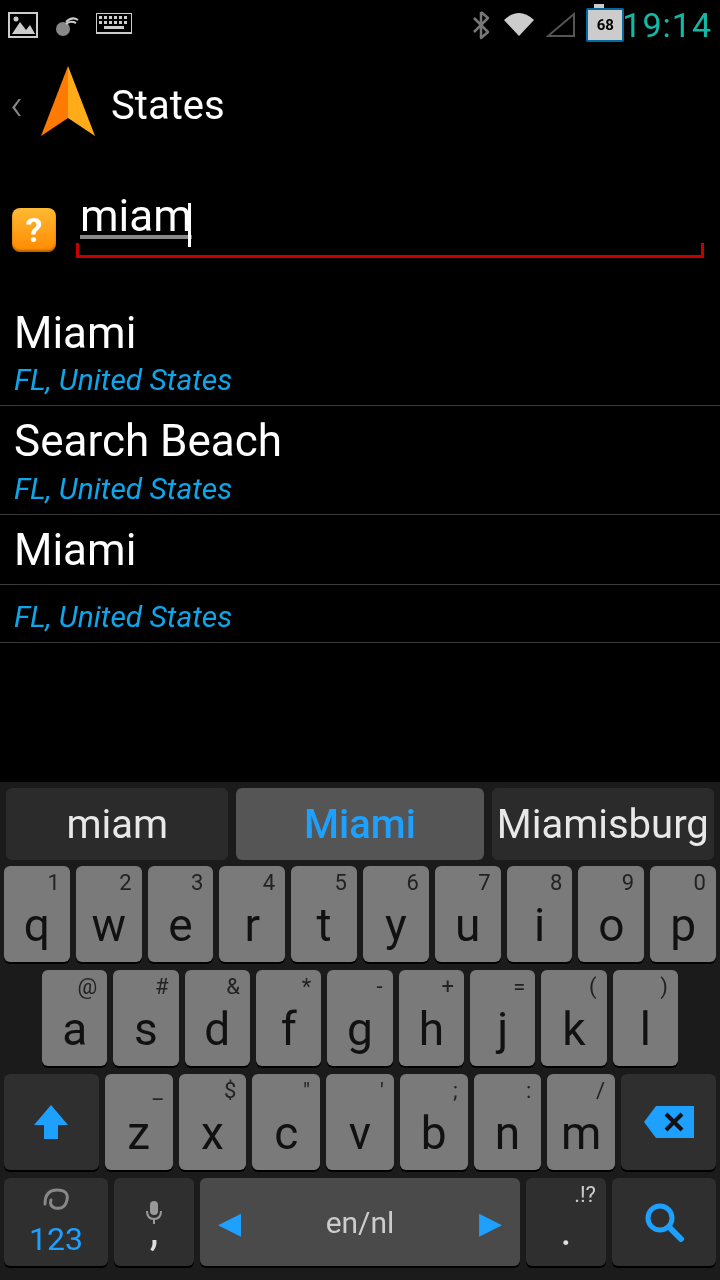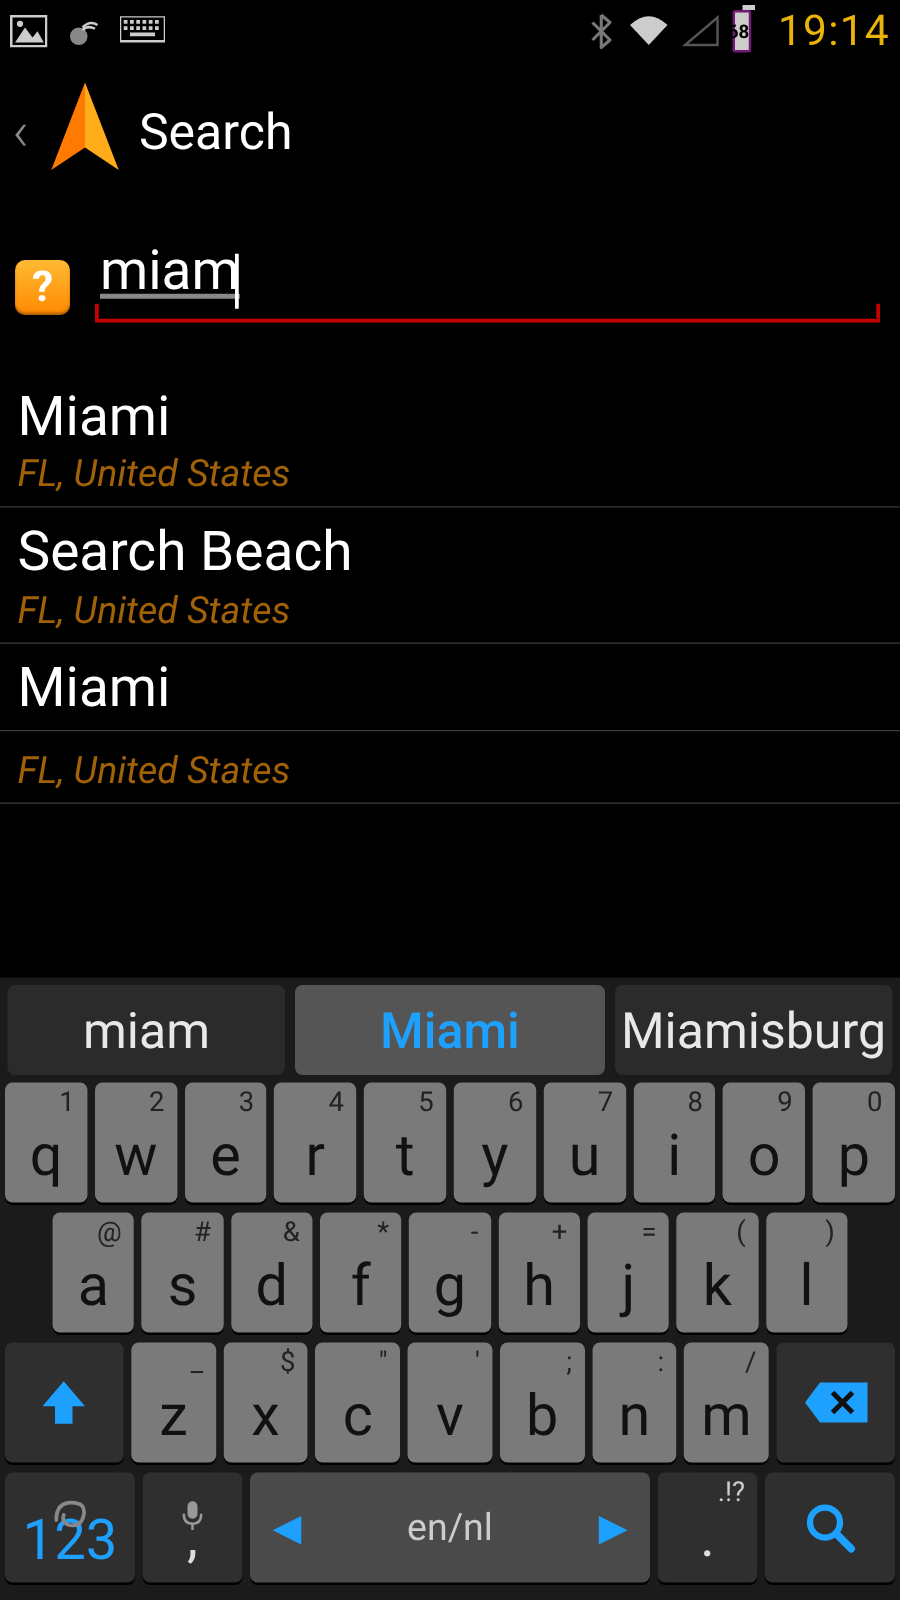--- a/index.html
+++ b/index.html
@@ -17,24 +17,24 @@
     background: #000;
     display: flex;
     align-items: center;
     padding: 0 8px;
     font-size: 30px;
     color: #ccc;
   }
   .status-left { display: flex; align-items: center; gap: 14px; }
   .status-right { margin-left: auto; display: flex; align-items: center; gap: 10px; }
   .status-bar svg { display: block; }
-  .clock { font-size: 34px; color: #eab308; letter-spacing: 1px; }
+  .clock { font-size: 34px; color: #14b8a6; letter-spacing: 1px; }
   .battery-box { position: relative; width: 26px; height: 34px; }
   .battery-box .cap { position: absolute; top: -4px; left: 8px; width: 10px; height: 4px; background:#ccc; }
-  .battery-box .body { width:15px; height:34px; border:2px solid #701a75; background:#ccc; border-radius:2px; display:flex; align-items:center; justify-content:flex-end; }
+  .battery-box .body { width:38px; height:34px; border:2px solid #0369a1; background:#ccc; border-radius:2px; display:flex; align-items:center; justify-content:center; }
   .battery-box .pct { color:#000; font-size:15px; font-weight:bold; }
 
   
   .app-bar {
     height: 110px;
     display: flex;
     align-items: center;
     padding: 0 8px;
     gap: 12px;
   }
@@ -87,21 +87,21 @@
     margin-bottom:4px;
   }
 
   
   .results { padding-top:30px; }
   .result {
     padding: 10px 14px 8px;
     border-bottom:1px solid #3a3a3a;
   }
   .result-title { font-size:44px; color:#fff; font-weight:400; line-height:1.15; }
-  .result-sub { font-size:30px; color:#a16207; font-style:italic; margin-top:4px; }
+  .result-sub { font-size:30px; color:#0ea5e9; font-style:italic; margin-top:4px; }
 
   
   .keyboard {
     position:absolute; left:0; right:0; bottom:0;
     background:#1b1b1b;
     padding-top:6px;
   }
   .suggestions {
     display:flex;
     align-items:stretch;
@@ -138,21 +138,21 @@
   }
   .key .alt {
     position:absolute; top:4px; right:10px;
     font-size:22px; color:#222;
   }
   .key.shift { flex:1.4; background:#2f2f2f; display:flex; align-items:center; justify-content:center; padding:0; }
   .key.back  { flex:1.4; background:#2f2f2f; display:flex; align-items:center; justify-content:center; padding:0; }
   .key.space { flex:4; background:#4a4a4a; color:#ccc; font-size:30px; align-items:center; padding:0; position:relative; }
   .key.space .arrow-l{ position:absolute; left:18px; color:#1ea0ff; font-size:30px; }
   .key.space .arrow-r{ position:absolute; right:18px; color:#1ea0ff; font-size:30px; }
-  .key.sym  { flex:1.3; background:#2f2f2f; color:#1ea0ff; font-size:45px; padding-bottom:8px; }
+  .key.sym  { flex:1.3; background:#2f2f2f; color:#1ea0ff; font-size:32px; padding-bottom:8px; }
   .key.comma{ flex:1; background:#2f2f2f; color:#ddd; font-size:44px; align-items:flex-end; }
   .key.comma .mic{ position:absolute; top:6px; left:50%; transform:translateX(-50%); }
   .key.period{ flex:1; background:#2f2f2f; color:#ddd; font-size:44px; align-items:flex-end; }
   .key.period .alt{ color:#ccc; }
   .key.search{ flex:1.3; background:#2f2f2f; display:flex; align-items:center; justify-content:center; padding:0; }
   .row4 .key { height:96px; }
   .row5 .key { height:88px; }
 
   .swirl { position:absolute; top:6px; left:50%; transform:translateX(-50%); }
 
@@ -224,21 +224,21 @@
 </div>
 
 <div class="app-bar">
   <span class="back-chevron">‹</span>
   <span>
     <svg width="62" height="78" viewBox="0 0 62 78">
       <polygon points="31,2 58,72 31,54" fill="#ffab1a"></polygon>
       <polygon points="31,2 4,72 31,54" fill="#ff7a00"></polygon>
     </svg>
   </span>
-  <span class="app-title">Search</span>
+  <span class="app-title">States</span>
 </div>
 
 <div class="search-row">
   <div class="help-btn">?</div>
   <div class="search-field">
     <span class="search-text">miam</span><span class="cursor"></span>
   </div>
 </div>
 
 <div class="results">

